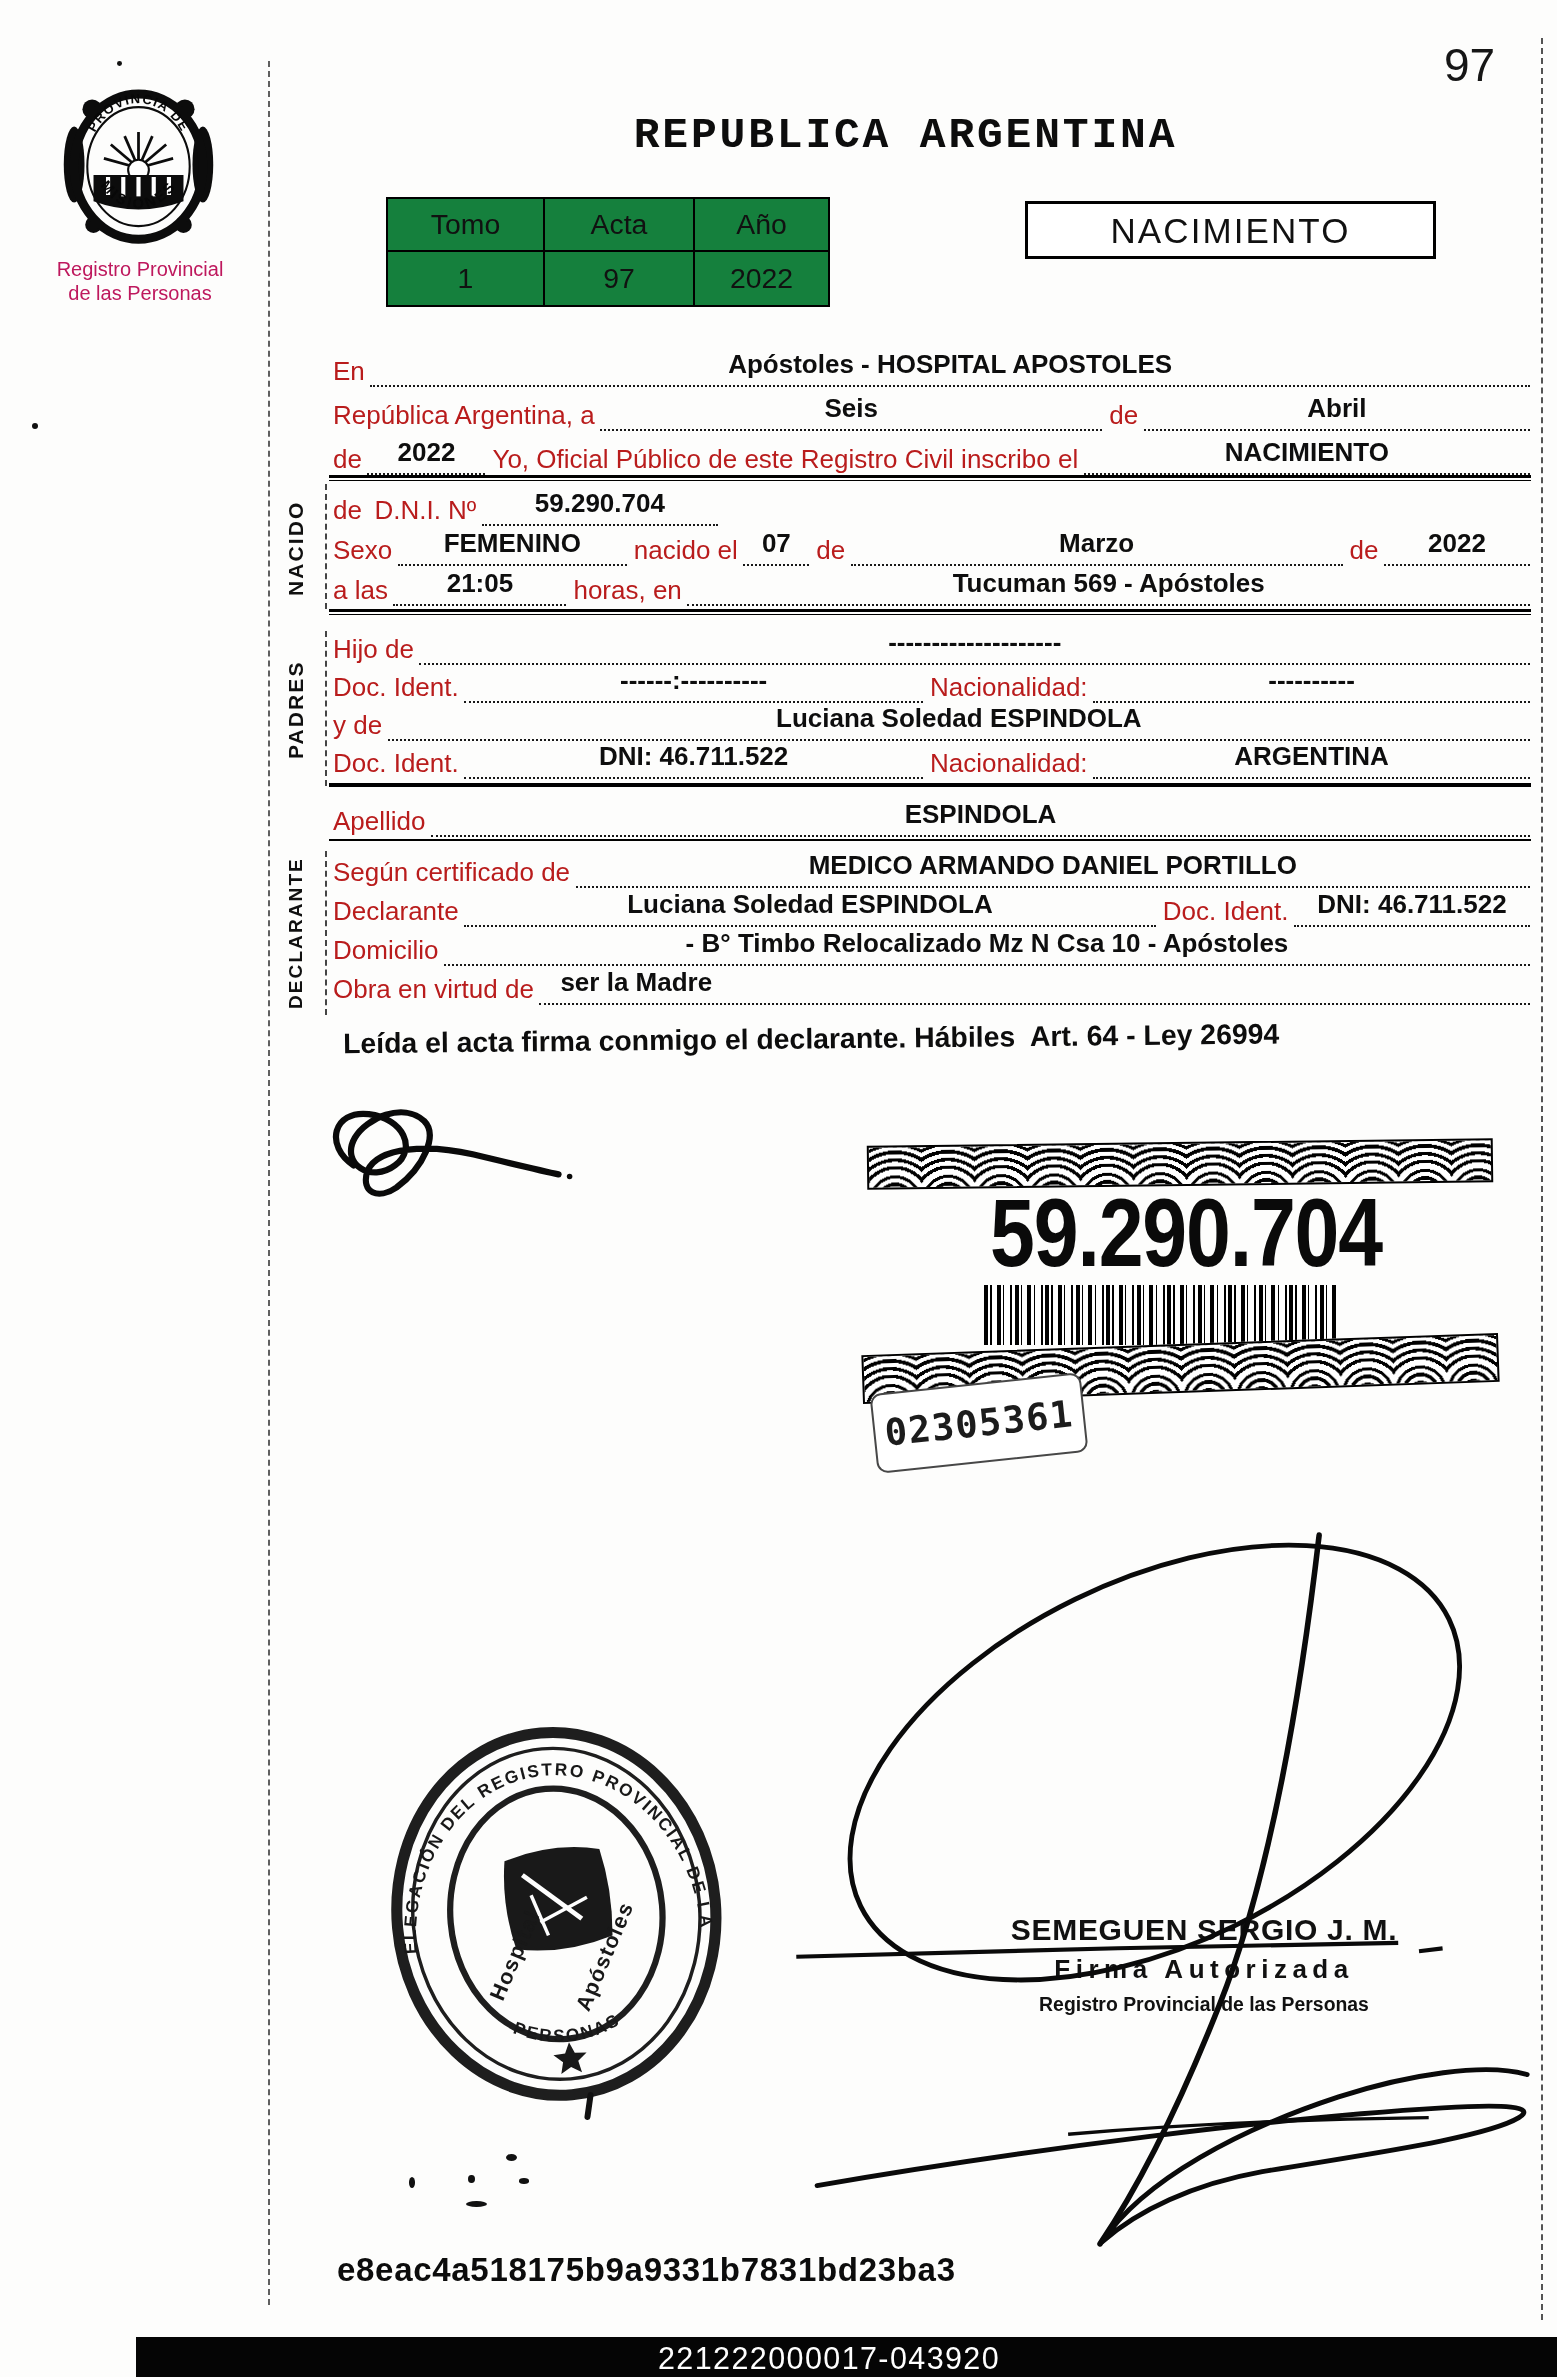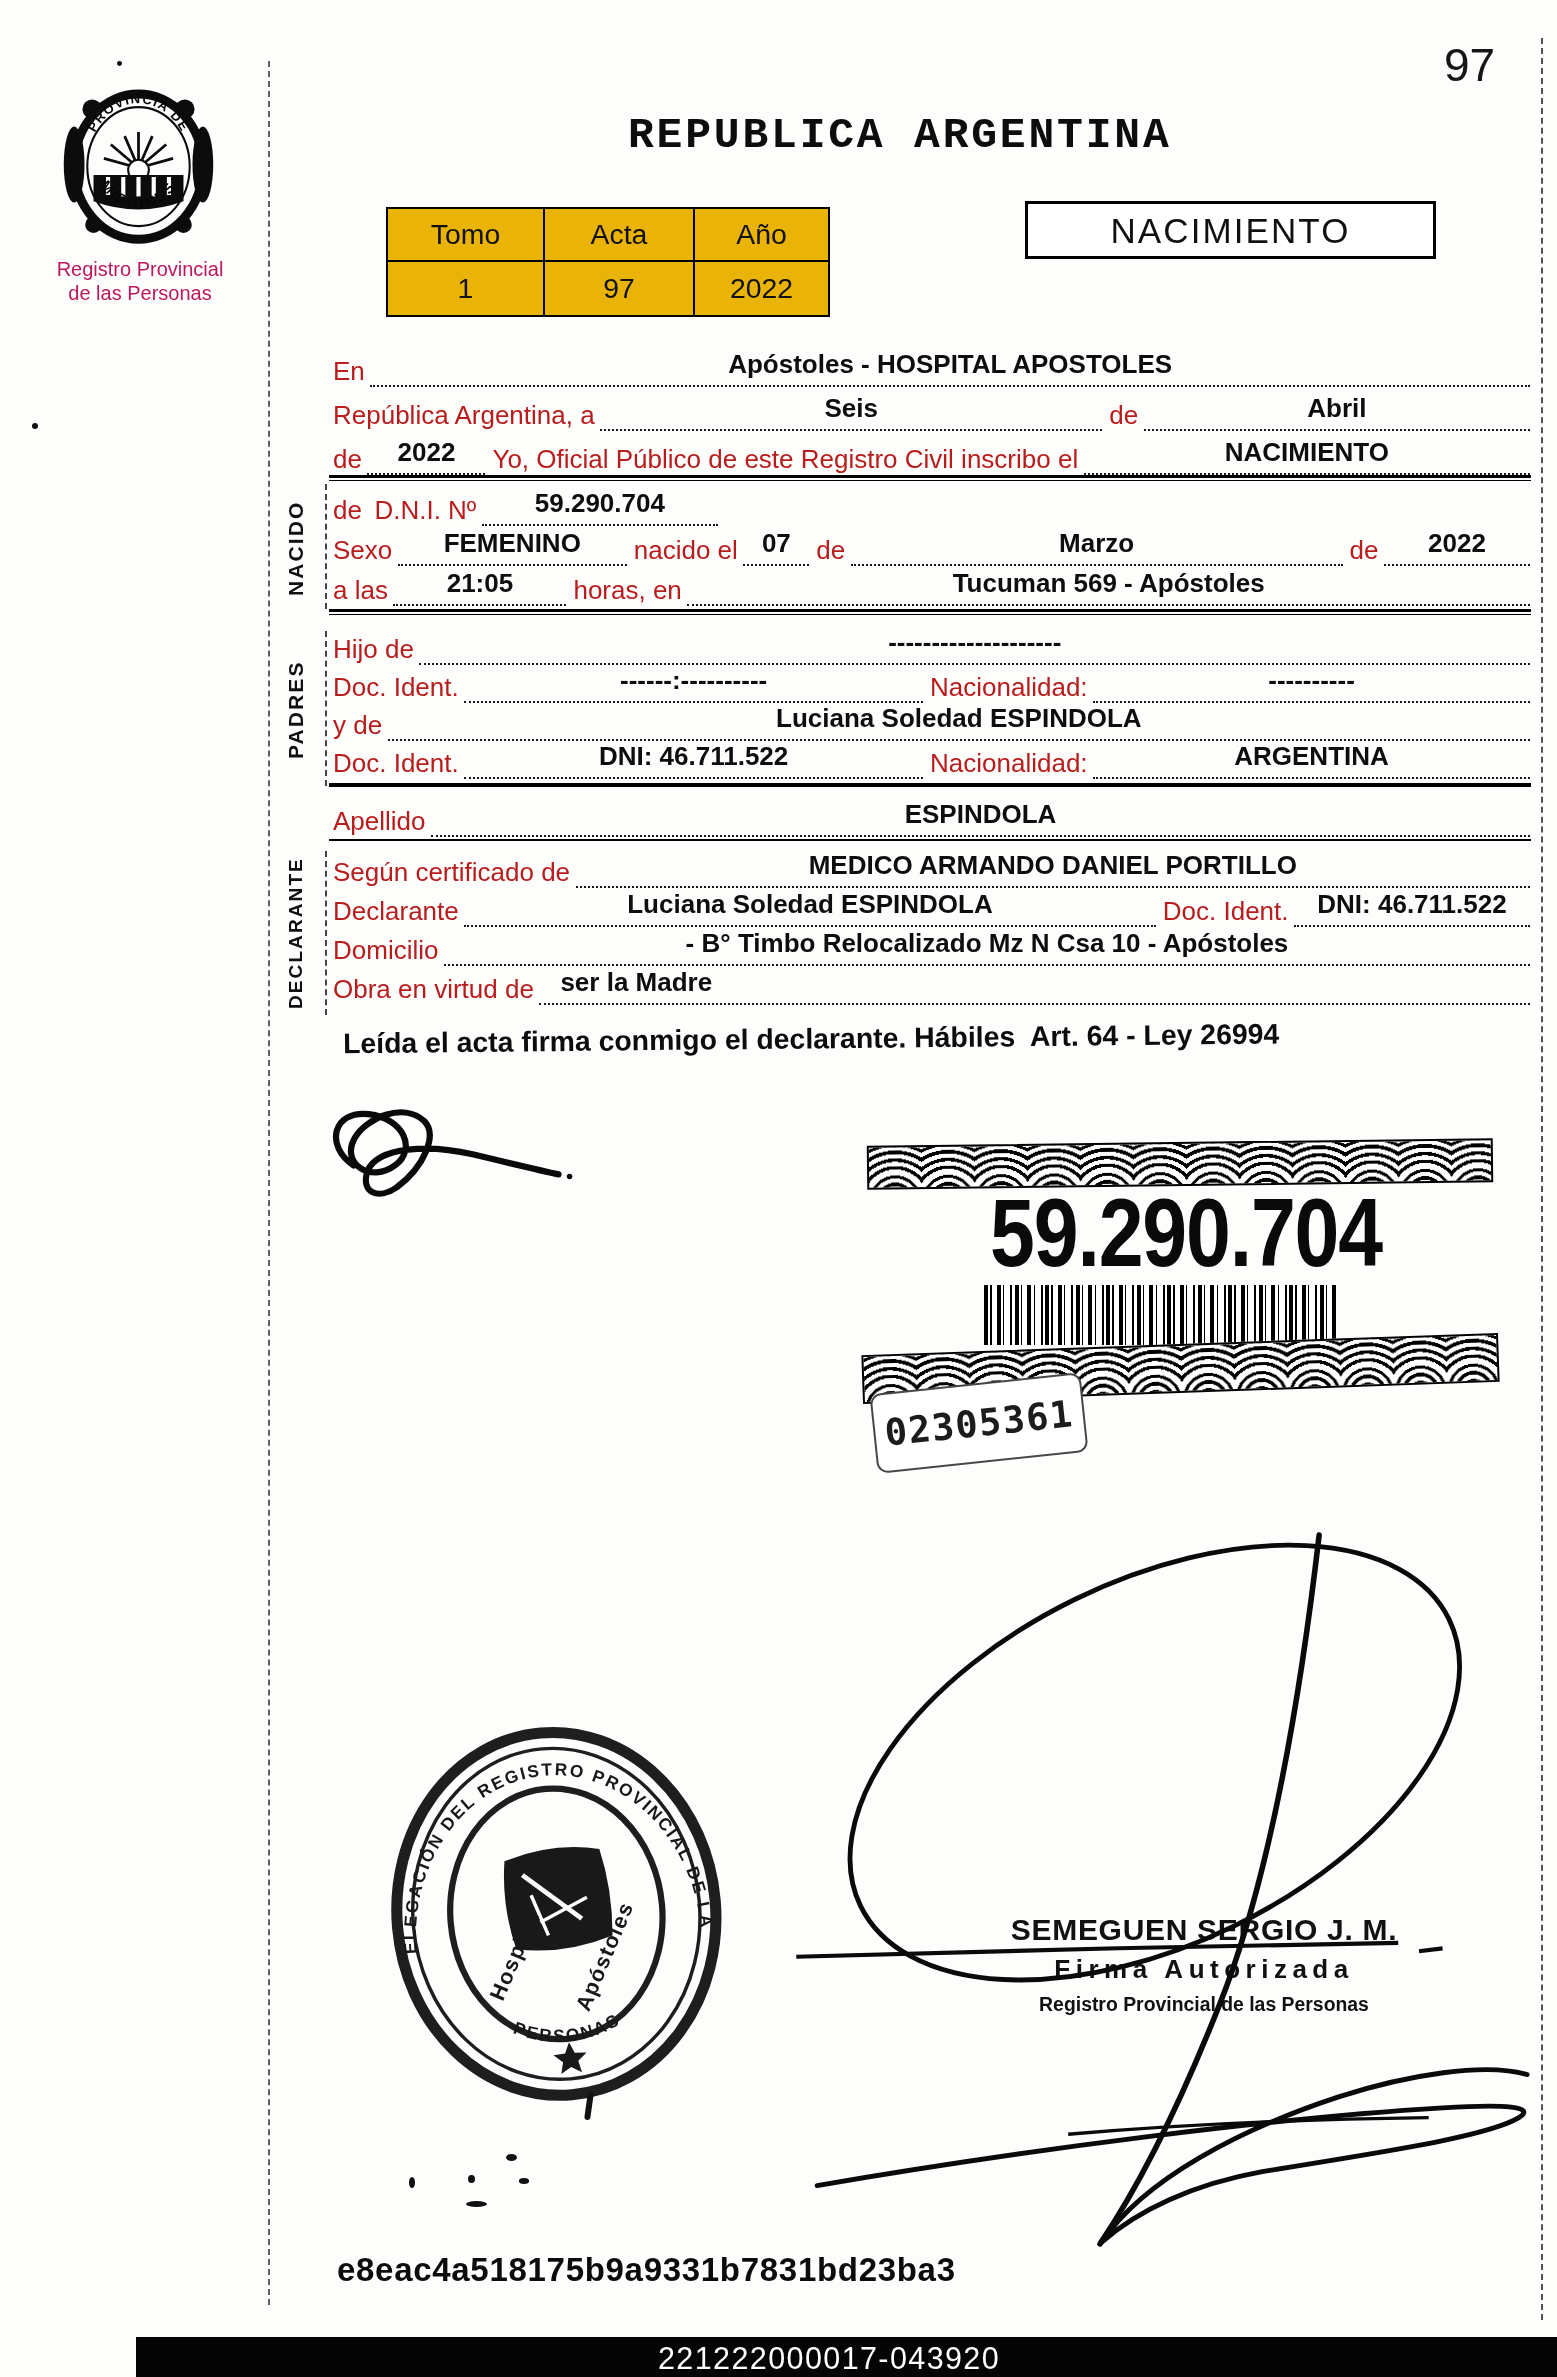--- a/index.html
+++ b/index.html
@@ -8,21 +8,21 @@
     background:#fdfdfc; color:#111;
     font-family:"Liberation Sans", sans-serif;
   }
   .abs { position:absolute; }
 
   
   .page-num { left:1444px; top:38px; font-size:46px; color:#161616; }
   .doc-title {
     left:628px; top:111px; width:555px; white-space:nowrap;
     font-family:"Liberation Mono", monospace; font-weight:bold;
-    font-size:43px; letter-spacing:2.8px; color:#0d0d0d;
+    font-size:43px; letter-spacing:2.8px; color:#0d0d0d;text-align:center;
   }
   .vline {
     width:0; border-left:2.1px dashed #2b2b2b;
   }
   .vline.left-edge  { left:268px; top:61px;  height:2244px; opacity:.75;}
   .vline.right-edge { left:1541px; top:38px; height:2282px; opacity:.8;}
   .rail { width:0; border-left:2.1px dashed #242424; left:325px; opacity:.85;}
   .rail.n { top:484px;  height:125px; }
   .rail.p { top:631px;  height:155px; }
   .rail.d { top:851px; height:164px; }
@@ -31,23 +31,23 @@
 
   
   .seal-caption {
     left:36px; top:258px; width:208px; text-align:center;
     font-size:20px; line-height:1.18; color:#be185d;
   }
   svg .sk { fill:none; stroke:#0c0c0c; }
 
   
   .rtable {
-    left:386px; top:207px; display:grid;
+    left:386px; top:197px; display:grid;
     grid-template-columns:157px 150px 133px; grid-auto-rows:53px;
-    border:2.8px solid #000; background:#eab308;
+    border:2.8px solid #000; background:#15803d;
   }
   .rtable .cell {
     display:flex; align-items:center; justify-content:center;
     font-size:28.4px; border-right:2.8px solid #000; border-bottom:2.8px solid #000;
   }
   .rtable .cell:nth-child(3n) { border-right:none; }
   .rtable .cell:nth-child(n+4) { border-bottom:none; }
 
   .act-box {
     left:1025px; top:201px; width:411px; height:58px;

